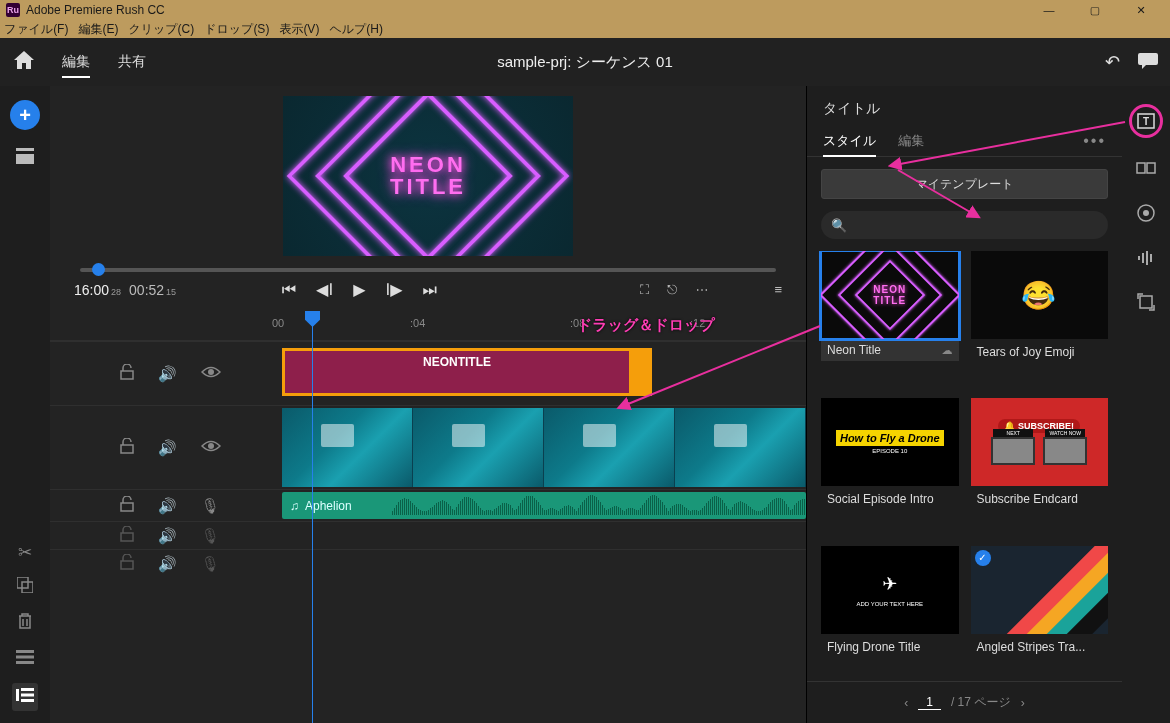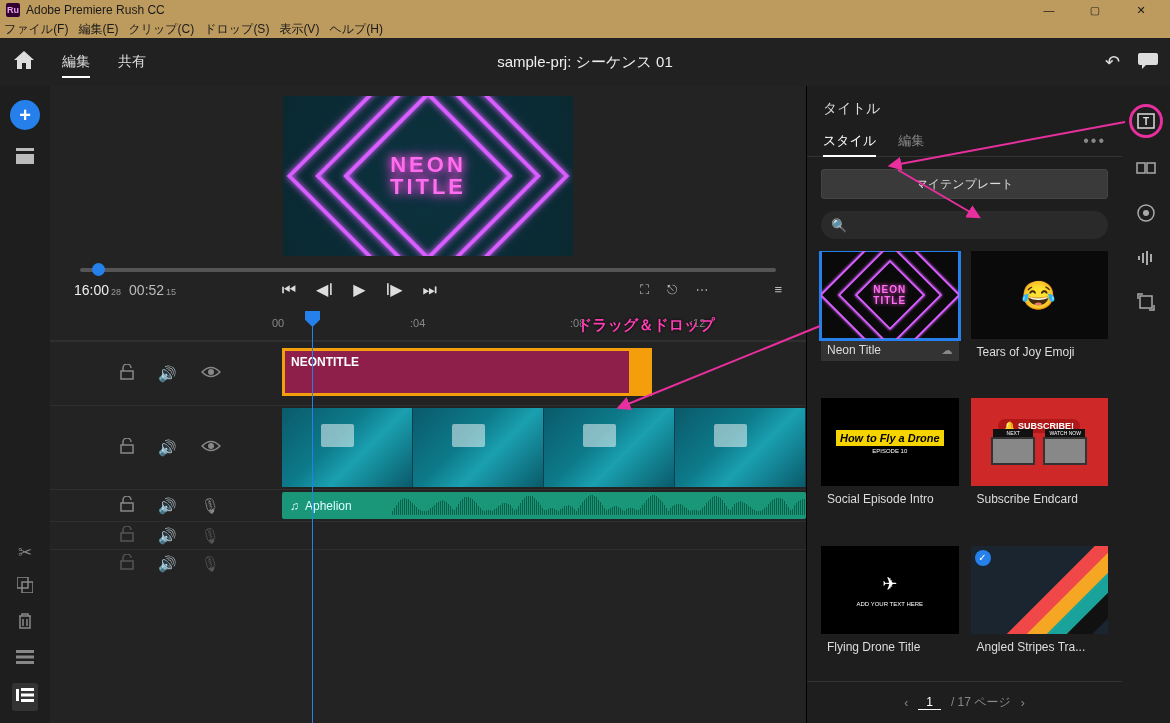--- a/index.html
+++ b/index.html
@@ -45,21 +45,21 @@
 .preview-scrubber .dot { position:absolute; left:12px; top:-5px; width:13px; height:13px; border-radius:50%; background:#2680eb; }
 
 .playback-row { display:flex; align-items:center; width:100%; padding: 8px 24px 4px; gap:8px; color:#bbb; }
 .timecode { font-size:14px; }
 .timecode.current { color:#eee; }
 .timecode sub { font-size:9px; vertical-align:baseline; margin-left:2px; color:#999; }
 .play-controls { display:flex; align-items:center; gap:20px; margin: 0 auto; font-size:16px; color:#ddd; }
 .play-controls-right { display:flex; align-items:center; gap:18px; margin-left:auto; }
 
 
-.timeline-area { flex:1; background:#232323; position:relative; overflow:hidden; }
+.timeline-area { flex:1; background:#232323; position:relative; overflow:hidden;text-align:center; }
 .ruler { height:30px; position:relative; color:#888; font-size:11px; border-bottom:1px solid #2f2f2f; }
 .ruler span { position:absolute; top:6px; }
 .playhead { position:absolute; top:0; bottom:0; width:1px; background:#2680eb; left:262px; z-index:5; }
 .playhead::before { content:''; position:absolute; top:-2px; left:-7px; width:15px; height:18px; background:#2680eb; clip-path: polygon(0 0, 100% 0, 100% 60%, 50% 100%, 0 60%); }
 
 .track { display:flex; align-items:center; border-top:1px solid #2f2f2f; }
 .track-header { width:232px; display:flex; align-items:center; gap:24px; padding-left:70px; color:#888; font-size:15px; flex-shrink:0; }
 .track-header.dim { color:#555; }
 .track-content { flex:1; height:100%; position:relative; }
 

